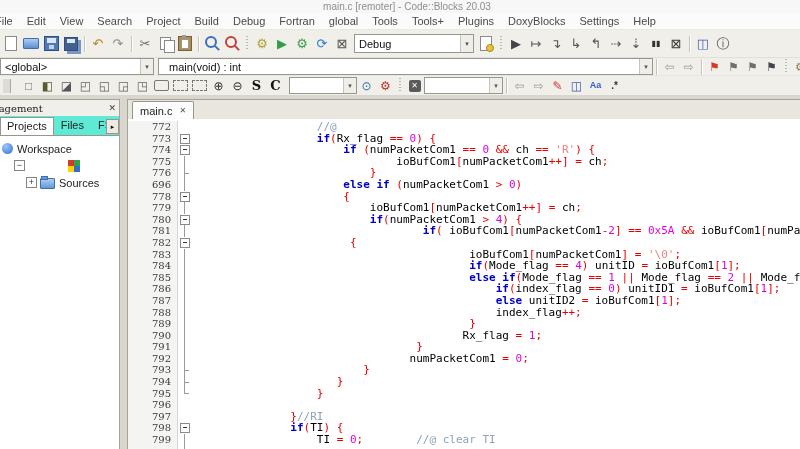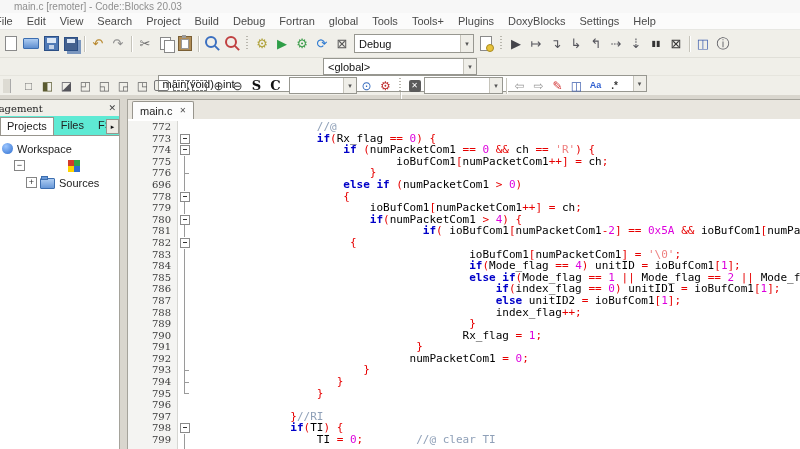--- a/index.html
+++ b/index.html
@@ -1,43 +1,43 @@
 <!DOCTYPE html>
 <html><head>
 <meta charset="utf-8">
 <style>
   html,body{margin:0;padding:0;}
   .window{width:800px;height:449px;position:relative;overflow:hidden;background:#d9d6ce;
     font-family:"Liberation Sans",sans-serif;color:#222;}
   
   .titlebar{height:13px;background:#f7f7f7;color:#8f8f8f;font-size:10px;line-height:13px;
-    padding-left:14px;white-space:nowrap;}
+    padding-left:14px;white-space:nowrap;text-align:center;}
   .menubar{height:16px;background:#fbfbfb;border-bottom:1px solid #e7e7e3;display:flex;
     align-items:center;font-size:11px;color:#4a4a4a;margin-left:-12px;white-space:nowrap;}
   .menu-item{padding:0 7px;}
   
   .tbar{background:#f0efe9;display:flex;align-items:center;white-space:nowrap;}
   #toolbar-a{height:27px;border-bottom:1px solid #e0dfd8;padding-left:1px;}
-  #toolbar-b{height:17px;flex-direction:column;}
+  #toolbar-b{height:17px;}
   #toolbar-c{height:19px;border-top:1px solid #e6e5de;}
   .slot{display:inline-flex;align-items:center;}
   .ic{width:20px;height:20px;display:inline-flex;align-items:center;justify-content:center;
     font-size:13px;line-height:1;flex:none;}
   #toolbar-b .ic,#toolbar-c .ic{width:19px;height:16px;font-size:12px;}
   .tsep{width:1px;height:16px;background:#c6c4bb;box-shadow:1px 0 0 #ffffff;margin:0 3px;flex:none;}
   .grip{width:2px;height:15px;margin:0 4px;flex:none;
     background:repeating-linear-gradient(to bottom,#b9b7ae 0 1px,transparent 1px 3px);}
   .combo{height:15px;background:#fff;border:1px solid #979790;display:inline-flex;
     align-items:center;font-size:11px;flex:none;}
   .combo-val{padding:0 4px;flex:1;overflow:hidden;color:#111;}
   .combo-arrow{width:12px;height:100%;display:flex;align-items:center;justify-content:center;
     font-size:7px;color:#555;background:#efeee8;border-left:1px solid #c6c4bb;}
   #build-target-combo{width:118px;height:17px;margin:0 2px;}
   #scope-combo{width:152px;margin-left:0;}
-  #function-combo{width:487px;margin-left:4px;}
+  #function-combo{width:487px;margin-left:4px;padding-left:6px;}
   #incsearch-combo{width:66px;margin-left:4px;}
   #search-combo{width:77px;}
   
   .ic i{display:block;position:relative;}
   .ic-new-file{width:10px;height:13px;background:#fff;border:1px solid #8a8a8a;}
   .ic-open-file{width:14px;height:9px;background:linear-gradient(#aecdf2,#5f8fd0);
     border:1px solid #3c6eb0;border-radius:1px;}
   .ic-save{width:13px;height:13px;background:#4f79b5;border:1px solid #2c4f85;}
   .ic-save:before{content:"";position:absolute;left:2px;top:1px;right:2px;height:5px;background:#dde8f6;}
   .ic-save:after{content:"";position:absolute;left:4px;bottom:1px;width:5px;height:4px;background:#c4d3e8;}

